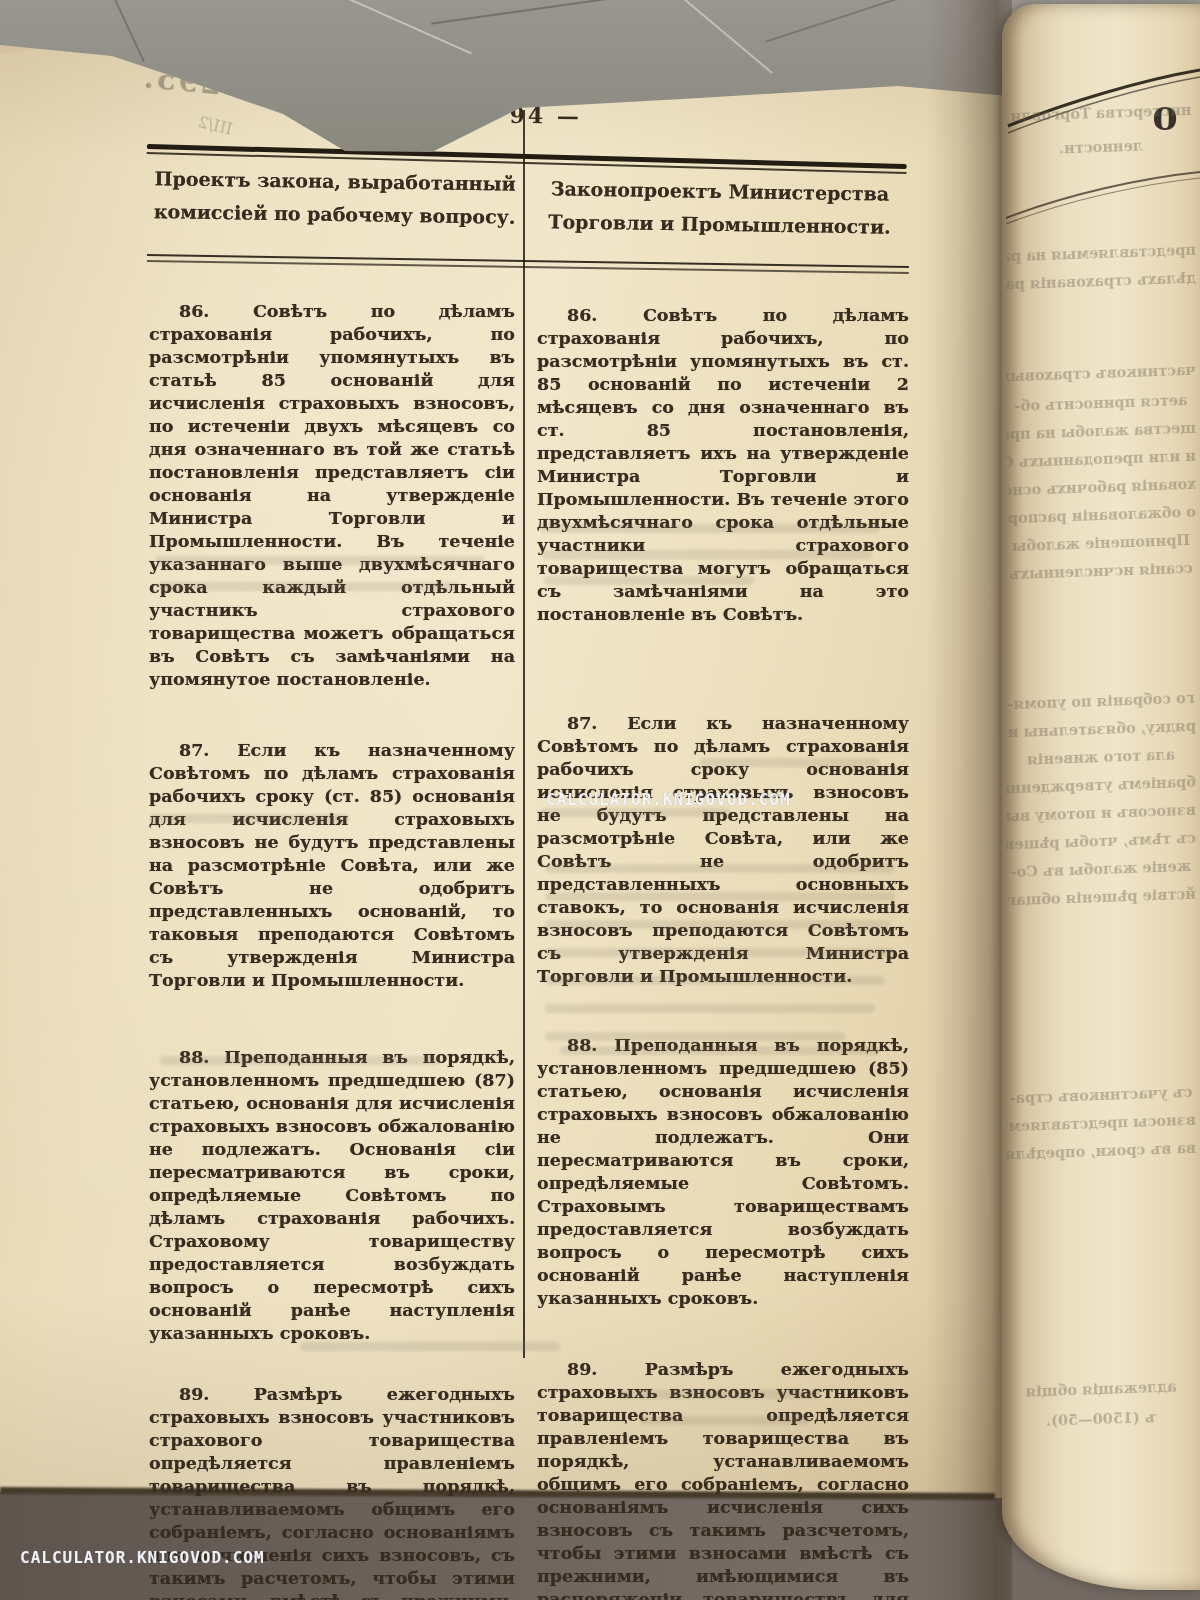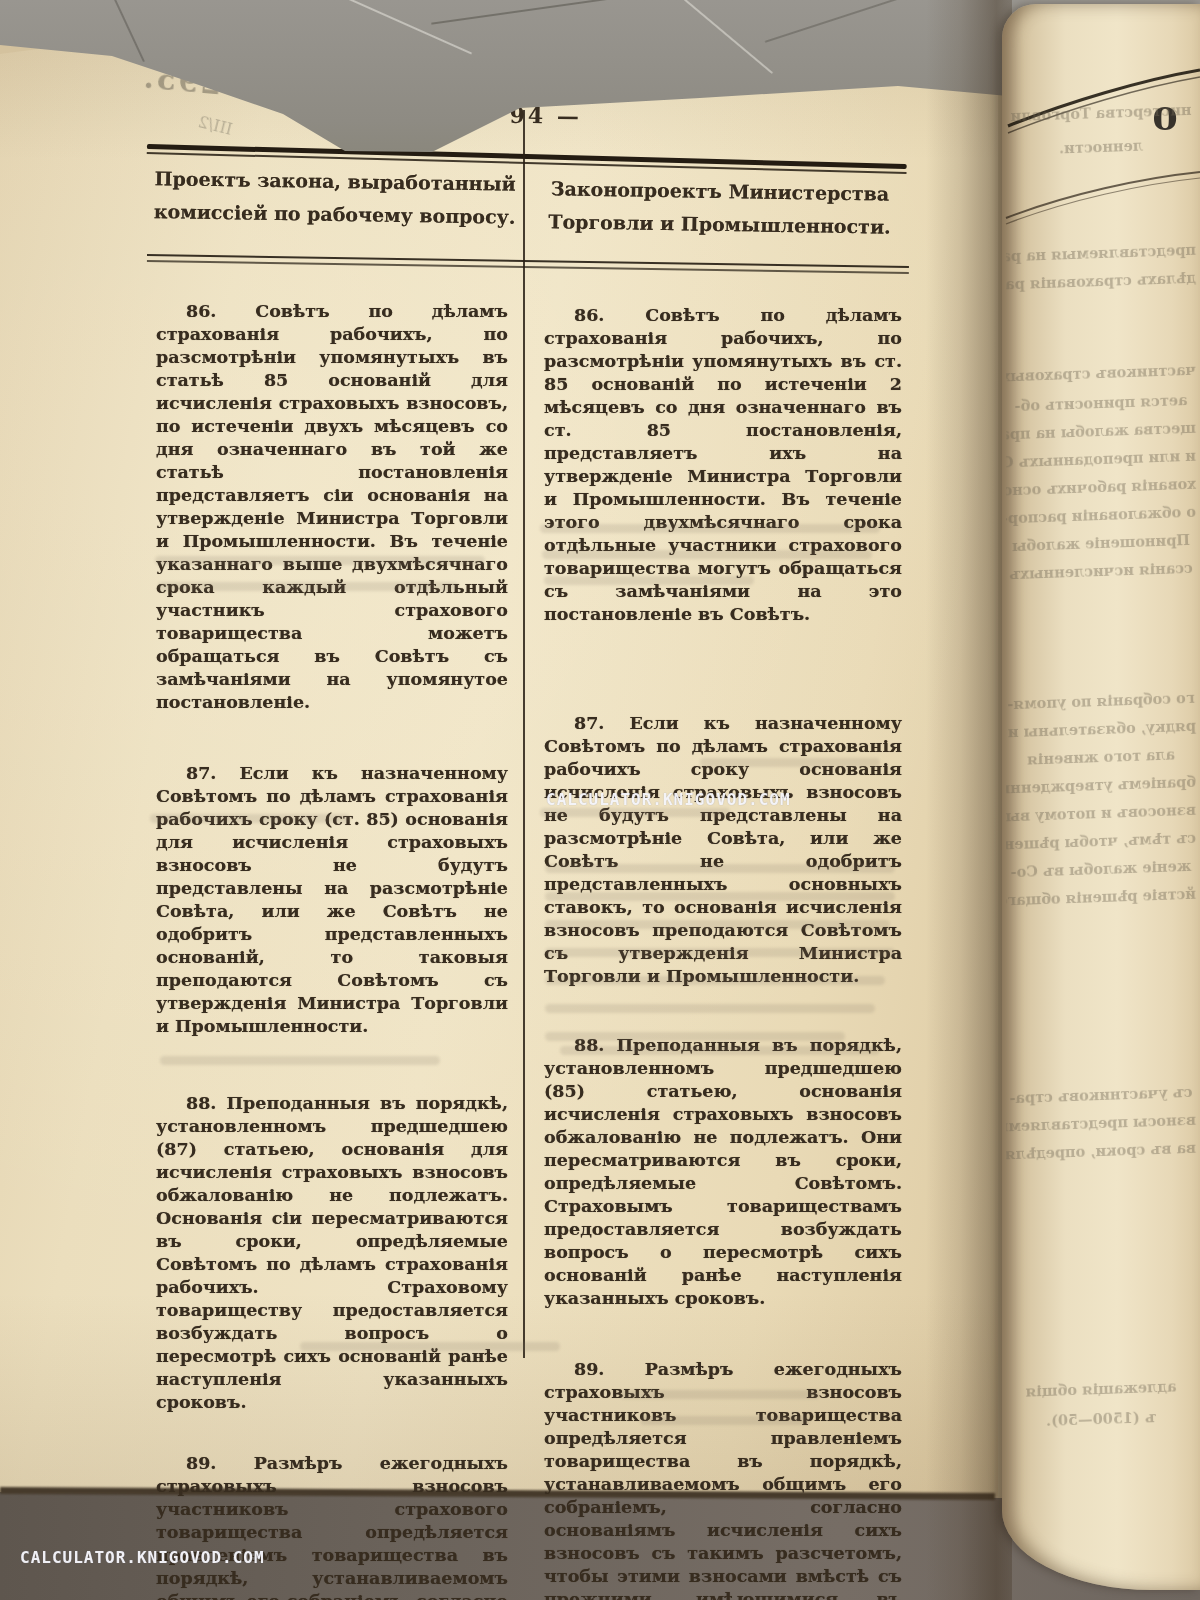--- a/index.html
+++ b/index.html
@@ -53,21 +53,21 @@
   .tilt-b{left:0;top:0;width:766px;height:200px;transform:rotate(.9deg);transform-origin:0 160px;}
   .rule-b{left:2px;top:158px;width:762px;height:2px;background:rgba(36,28,18,.9);}
   .rule-b2{left:2px;top:164px;width:762px;height:2px;background:rgba(36,28,18,.7);}
   .hdr{font-size:19px;font-weight:bold;text-align:center;line-height:1.75;
       text-shadow:0 0 .6px rgba(46,36,24,.6);}
   .hdr-left{left:8px;top:66px;width:362px;}
   .hdr-right{left:390px;top:70px;width:368px;}
   .divider{left:378px;top:14px;width:2px;height:1248px;background:rgba(40,30,20,.85);}
   .col{top:170px;font-size:17.5px;font-weight:bold;line-height:23px;text-align:justify;
       text-shadow:0 0 .7px rgba(46,36,24,.55);}
-  .col p{position:static;margin:7px;text-indent:30px;}
+  .col p{position:static;margin:0;text-indent:30px;}
   .col-left{left:4px;width:366px;}
   .col-right{left:392px;width:372px;}
   .col-left p:nth-child(1){margin-top:34px;}
   .col-left p:nth-child(2){margin-top:48px;}
   .col-left p:nth-child(3){margin-top:54px;}
   .col-left p:nth-child(4){margin-top:38px;}
   .col-right p:nth-child(1){margin-top:38px;}
   .col-right p:nth-child(2){margin-top:86px;}
   .col-right p:nth-child(3){margin-top:46px;}
   .col-right p:nth-child(4){margin-top:48px;}

